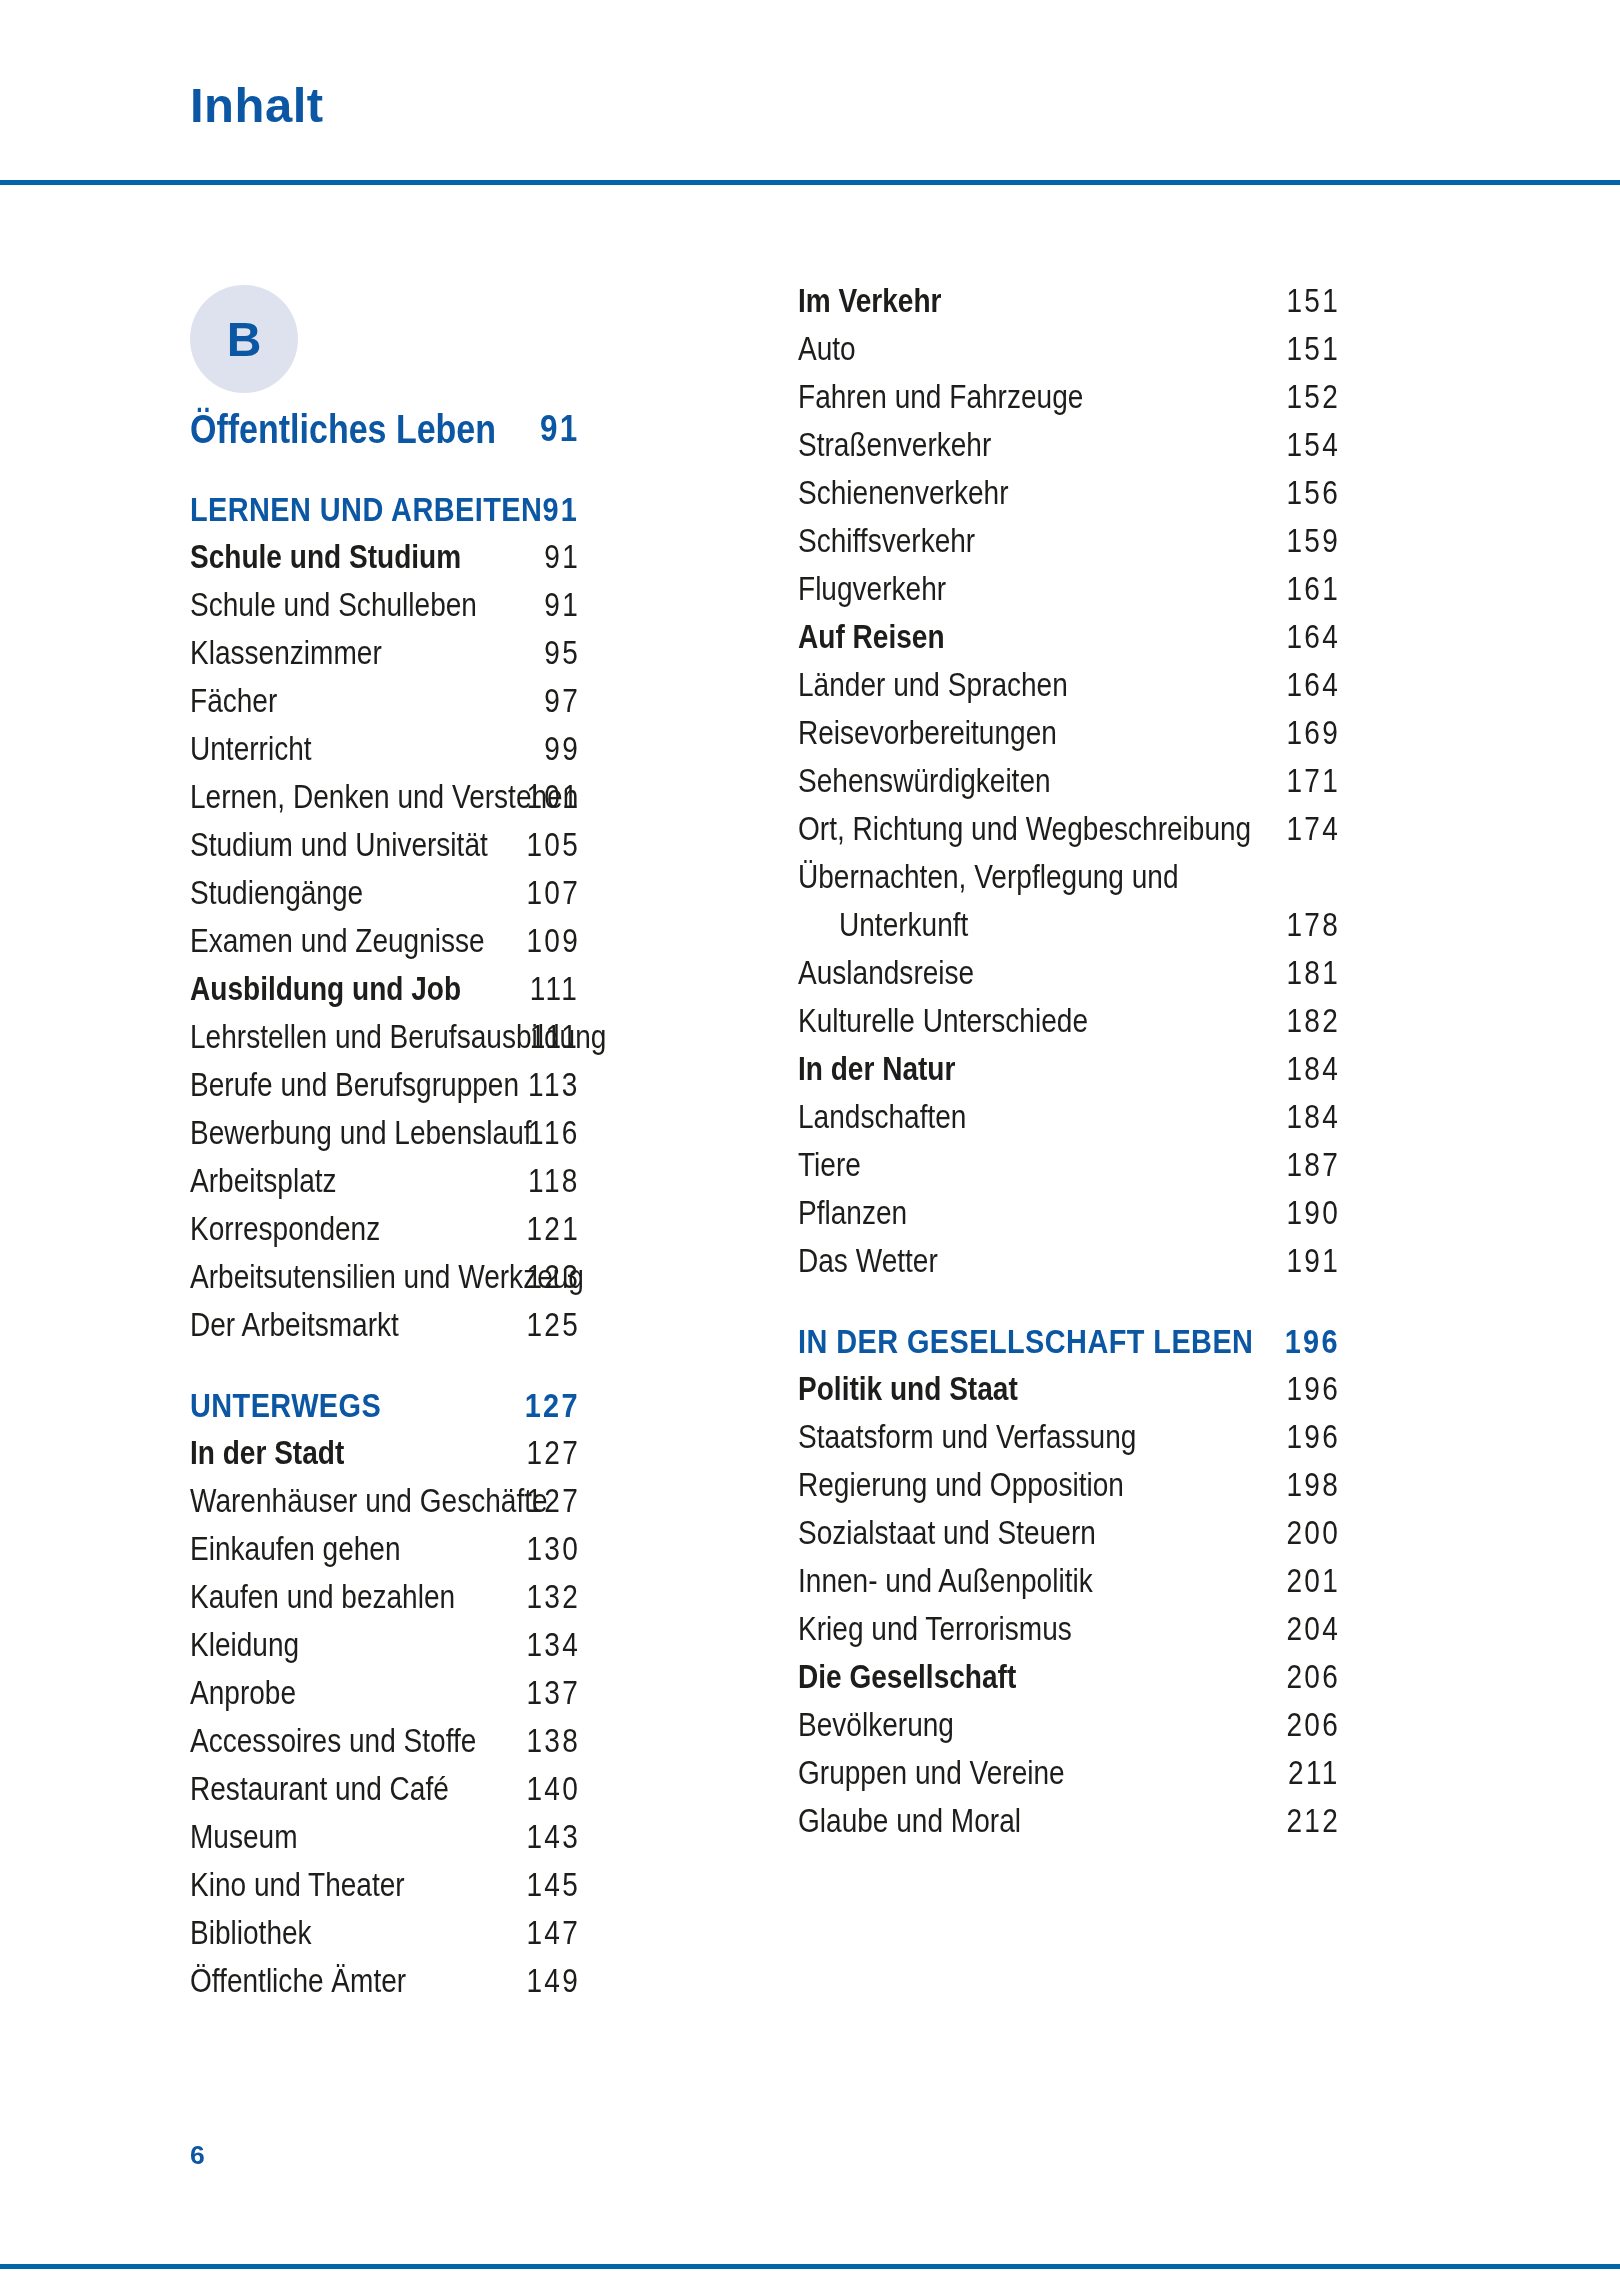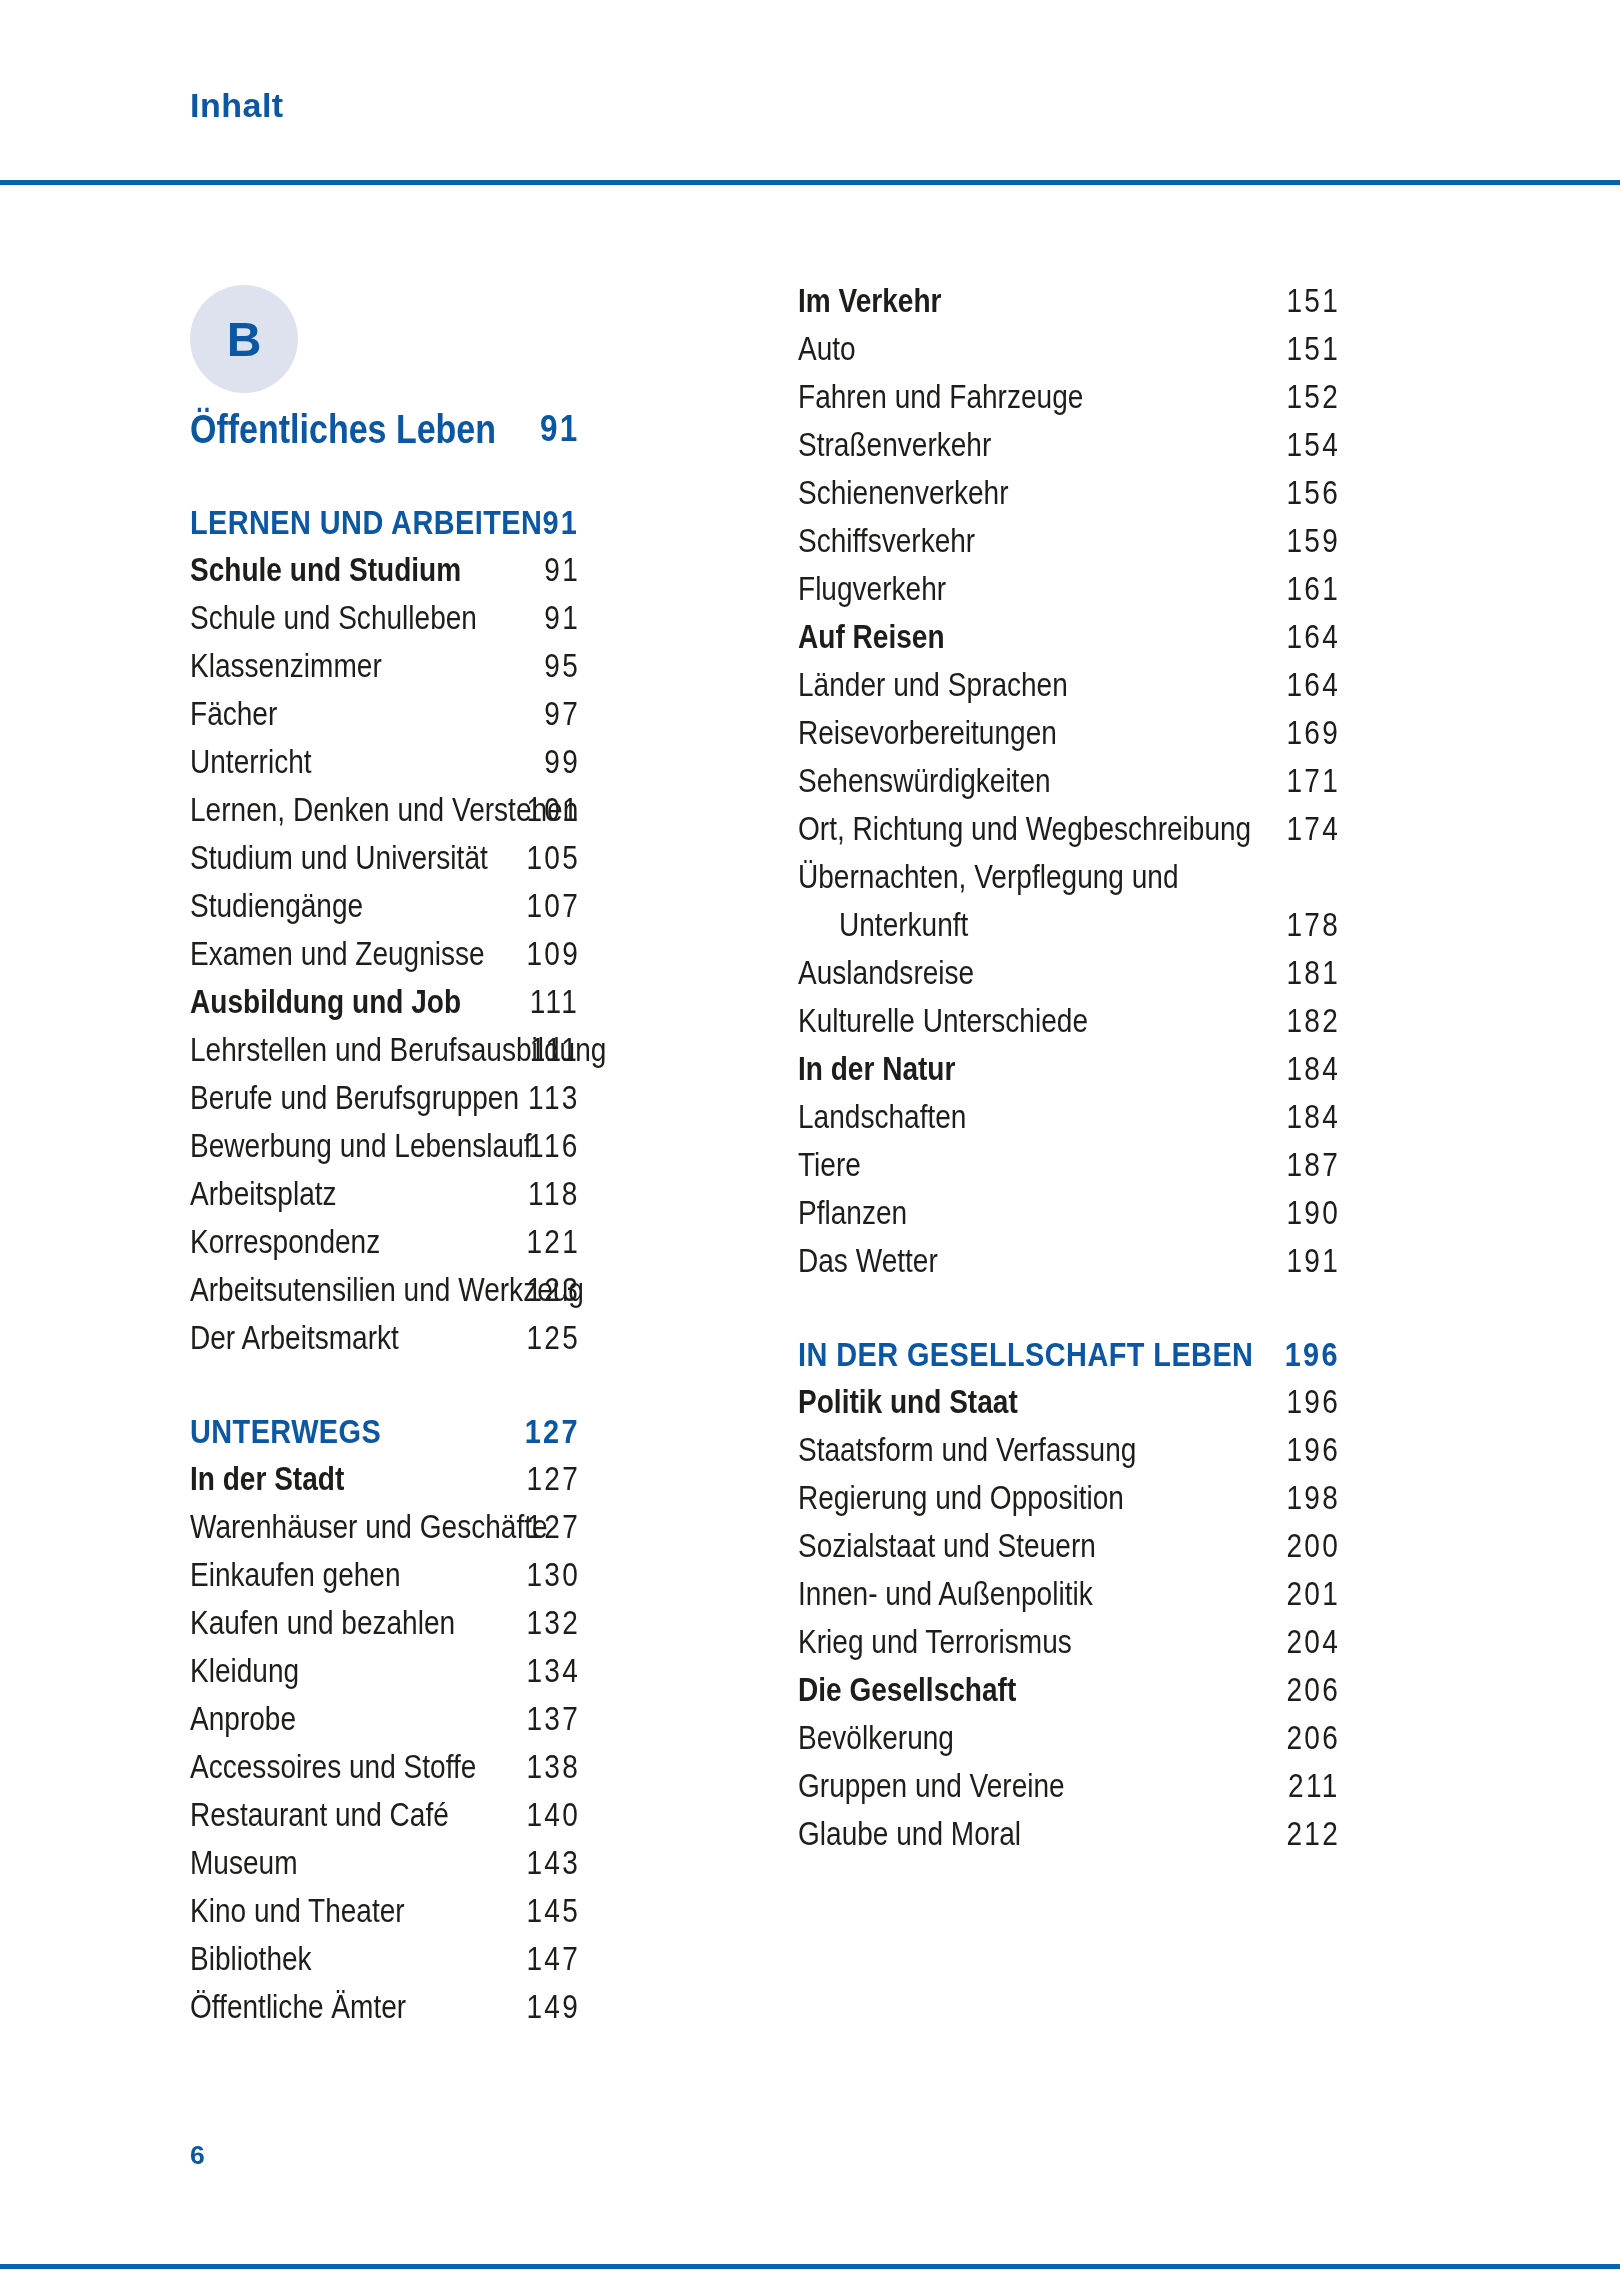--- a/index.html
+++ b/index.html
@@ -6,21 +6,21 @@
   html,body { background:#ffffff; }
   body { font-family:"Liberation Sans", sans-serif; }
   :root {
     --blue:#0b57a4;
     --rule:#0565ab;
     --text:#1d1d1b;
     --badge-bg:#dee2ef;
   }
   .page { position:relative; width:1621px; height:2272px; background:#fff; overflow:hidden; }
 
-  .header-title { position:absolute; left:190px; top:84px; font-size:34px; font-weight:700;
+  .header-title { position:absolute; left:190px; top:84px; font-size:49px; font-weight:700;
                   color:var(--blue); line-height:42px; letter-spacing:0.5px; white-space:nowrap; }
 
   .top-rule    { position:absolute; left:0; top:180px;  width:100%; height:4.6px; background:var(--rule); }
   .bottom-rule { position:absolute; left:0; top:2264px; width:100%; height:4.6px; background:var(--rule); }
 
   .badge { position:absolute; left:190px; top:285px; width:108px; height:108px; border-radius:50%;
            background:var(--badge-bg); display:flex; align-items:center; justify-content:center; }
   .badge-letter { font-size:48px; font-weight:700; color:var(--blue); }
 
   .col { position:absolute; }
@@ -30,21 +30,21 @@
   .row { position:relative; height:48px; }
   .row .label { position:absolute; left:0; top:0; line-height:48px; font-size:33px; color:var(--text);
                 white-space:nowrap; transform:scaleX(0.85); transform-origin:0 50%; }
   .row .num   { position:absolute; right:0; top:0; line-height:48px; font-size:33px; color:var(--text);
                 letter-spacing:2.7px; margin-right:-2.7px; white-space:nowrap;
                 transform:scaleX(0.85); transform-origin:100% 50%; }
 
   .row.part-title .label { font-size:40px; font-weight:700; color:var(--blue); }
   .row.part-title .num   { font-size:37px; font-weight:700; color:var(--blue); }
 
-  .row.section { margin-top:45px; }
+  .row.section { margin-top:32px; }
   .row.section .label { font-size:34px; font-weight:700; color:var(--blue); letter-spacing:0.5px; }
   .row.section .num   { font-size:34px; font-weight:700; color:var(--blue); }
 
   .row.bold .label { font-weight:700; }
 
   .row.wrap-cont .label { left:41px; }
 
   .footer-number { position:absolute; left:190px; top:2142px; font-size:26.5px; font-weight:700;
                    color:var(--blue); line-height:27.4px; }
 </style>

